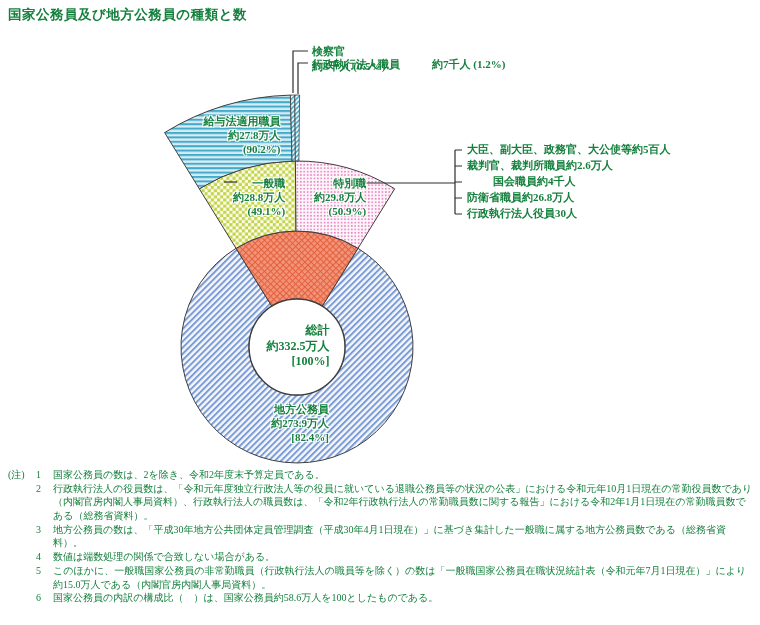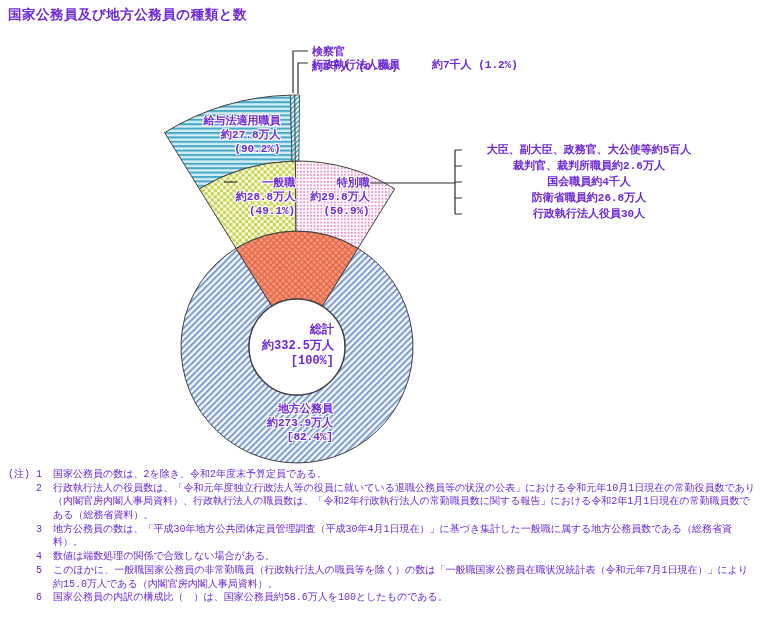--- a/index.html
+++ b/index.html
@@ -1,30 +1,30 @@
 <!DOCTYPE html>
 <html><head>
 <meta charset="utf-8">
 <style>
   html,body{margin:0;padding:0;background:#fff;}
   .page{
     position:relative;width:760px;height:625px;background:#fff;overflow:hidden;
-    font-family:Liberation Mono, monospace;color:#6d28d9;
+    font-family:Liberation Serif, serif;color:#15803d;
   }
   .title{position:absolute;left:8px;top:6px;font-size:13.5px;font-weight:bold;letter-spacing:.5px;}
   svg.chart{position:absolute;left:0;top:0;z-index:0;}
   .wl{
     position:absolute;transform:translate(-50%,-50%);text-align:right;
     font-weight:bold;font-size:11px;line-height:14px;white-space:nowrap;z-index:2;
     text-shadow:-1px -1px 0 #fff,1px -1px 0 #fff,-1px 1px 0 #fff,1px 1px 0 #fff,0 0 2px #fff;
   }
   .wl.big{font-size:12px;line-height:15.5px;}
   .callout-row{position:absolute;left:312px;display:flex;font-size:11px;font-weight:bold;white-space:nowrap;z-index:2;}
   .callout-row .cl{width:120px;flex:none;}
-  .rlist-row{position:absolute;left:467px;width:244px;display:flex;justify-content:center;
+  .rlist-row{position:absolute;left:467px;width:244px;display:flex;justify-content:flex-start;
     font-size:11px;font-weight:bold;white-space:nowrap;z-index:2;}
   .notes{position:absolute;left:8px;top:468px;width:748px;font-size:10px;line-height:1.37;z-index:2;}
   .note-item{display:flex;}
   .np{width:28px;flex:none;}
   .nn{width:17px;flex:none;}
   .nt{flex:1;}
 </style>
 </head>
 <body>
 
@@ -92,21 +92,21 @@
   <div class="callout-row" style="top:57px;justify-content:space-between;">
     <span class="cl">行政執行法人職員</span>
     <span>約7千人 (1.2%)</span>
   </div>
 
   <div class="wl" style="left:242px;top:135px;">
     <div>給与法適用職員</div>
     <div>約27.8万人</div>
     <div>(90.2%)</div>
   </div>
-  <div class="wl" style="left:259px;top:197px;padding-left:13px;">
+  <div class="wl" style="left:259px;top:197px;">
     <div>一般職</div>
     <div>約28.8万人</div>
     <div>(49.1%)</div>
   </div>
   <div class="wl" style="left:340px;top:197px;">
     <div>特別職</div>
     <div>約29.8万人</div>
     <div>(50.9%)</div>
   </div>
   <div class="wl big" style="left:298px;top:346px;">
@@ -121,21 +121,21 @@
   </div>
 
   <div class="rlist-row" style="top:142px;">
     <span>大臣、副大臣、政務官、大公使等</span>
     <span>約5百人</span>
   </div>
   <div class="rlist-row" style="top:158px;">
     <span>裁判官、裁判所職員</span>
     <span>約2.6万人</span>
   </div>
-  <div class="rlist-row" style="top:174px;">
+  <div class="rlist-row" style="top:174px;margin-left:26px;">
     <span>国会職員</span>
     <span>約4千人</span>
   </div>
   <div class="rlist-row" style="top:190px;">
     <span>防衛省職員</span>
     <span>約26.8万人</span>
   </div>
   <div class="rlist-row" style="top:206px;">
     <span>行政執行法人役員</span>
     <span>30人</span>

